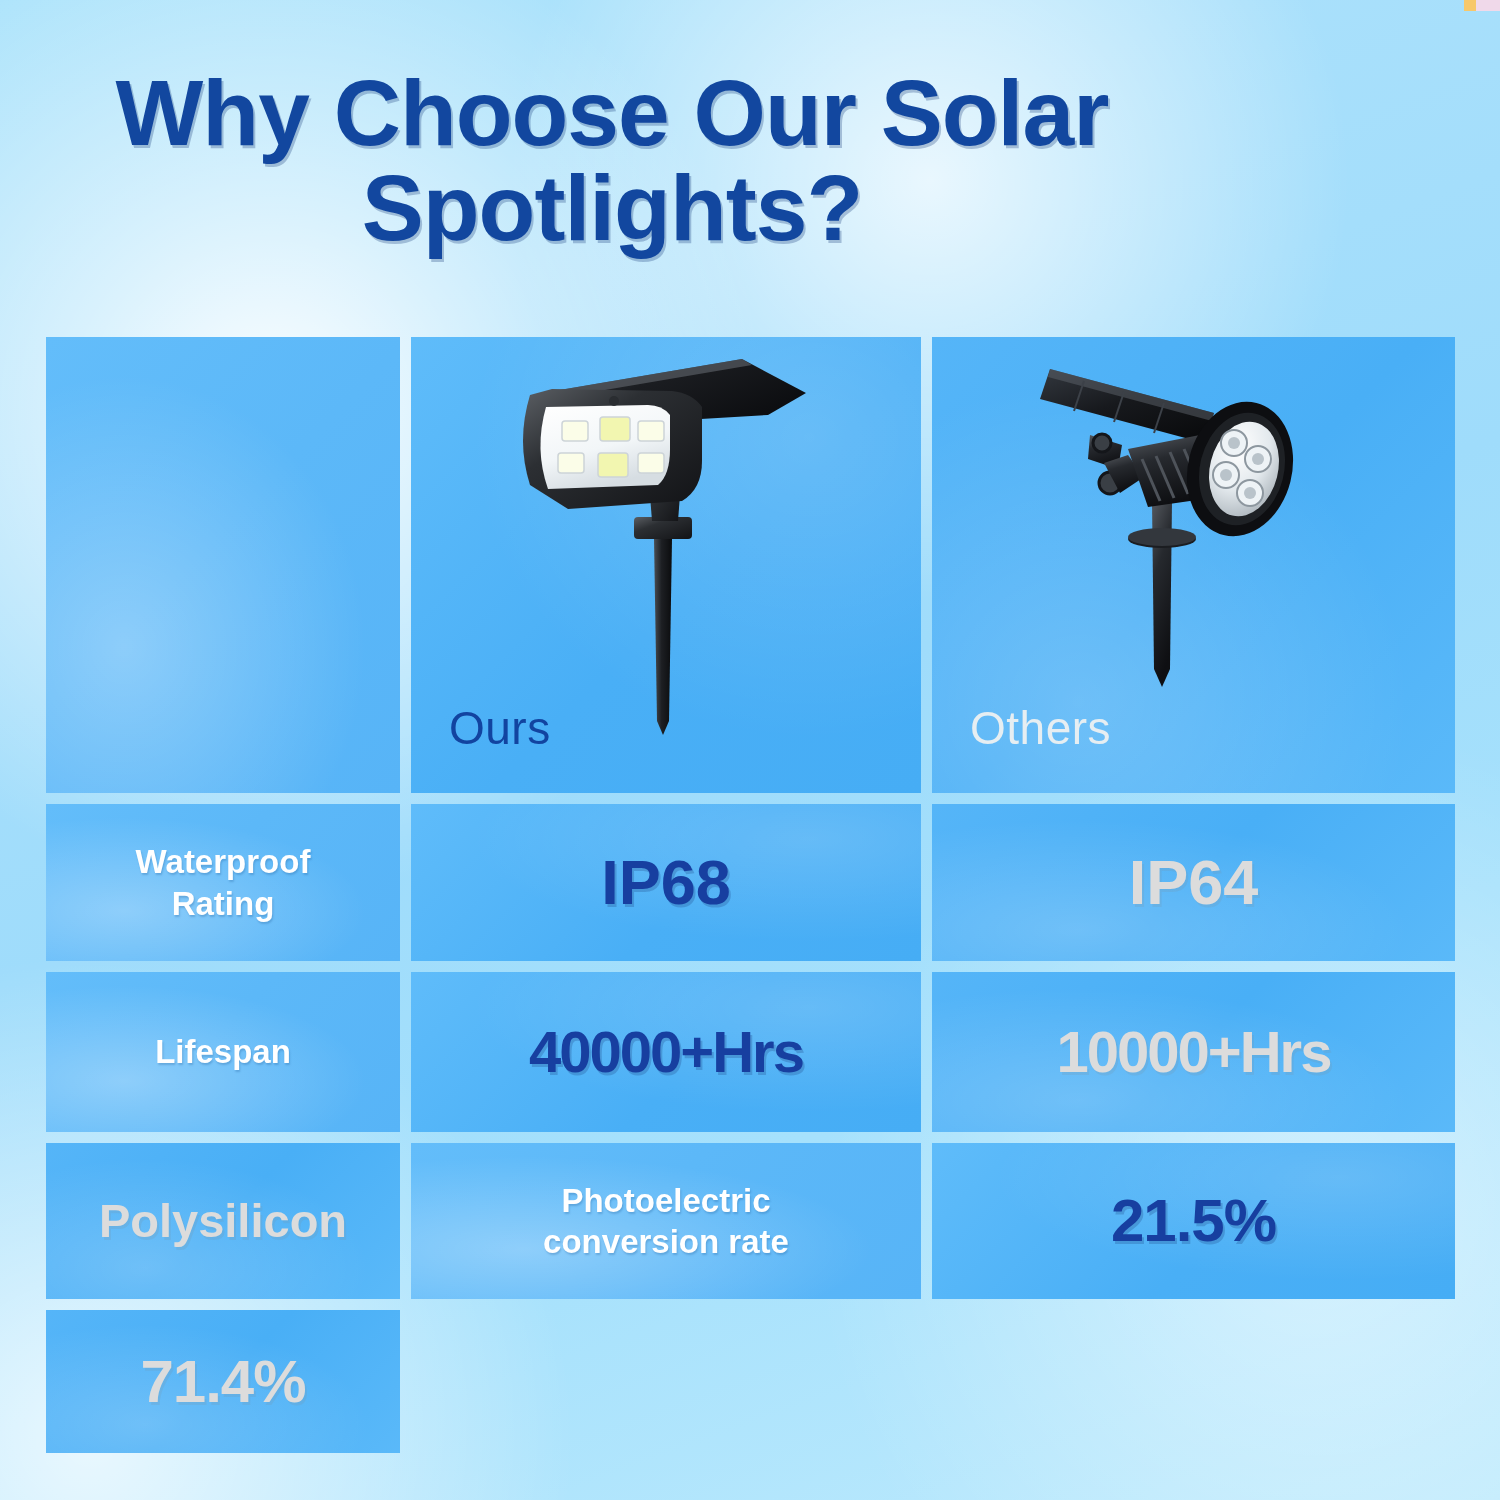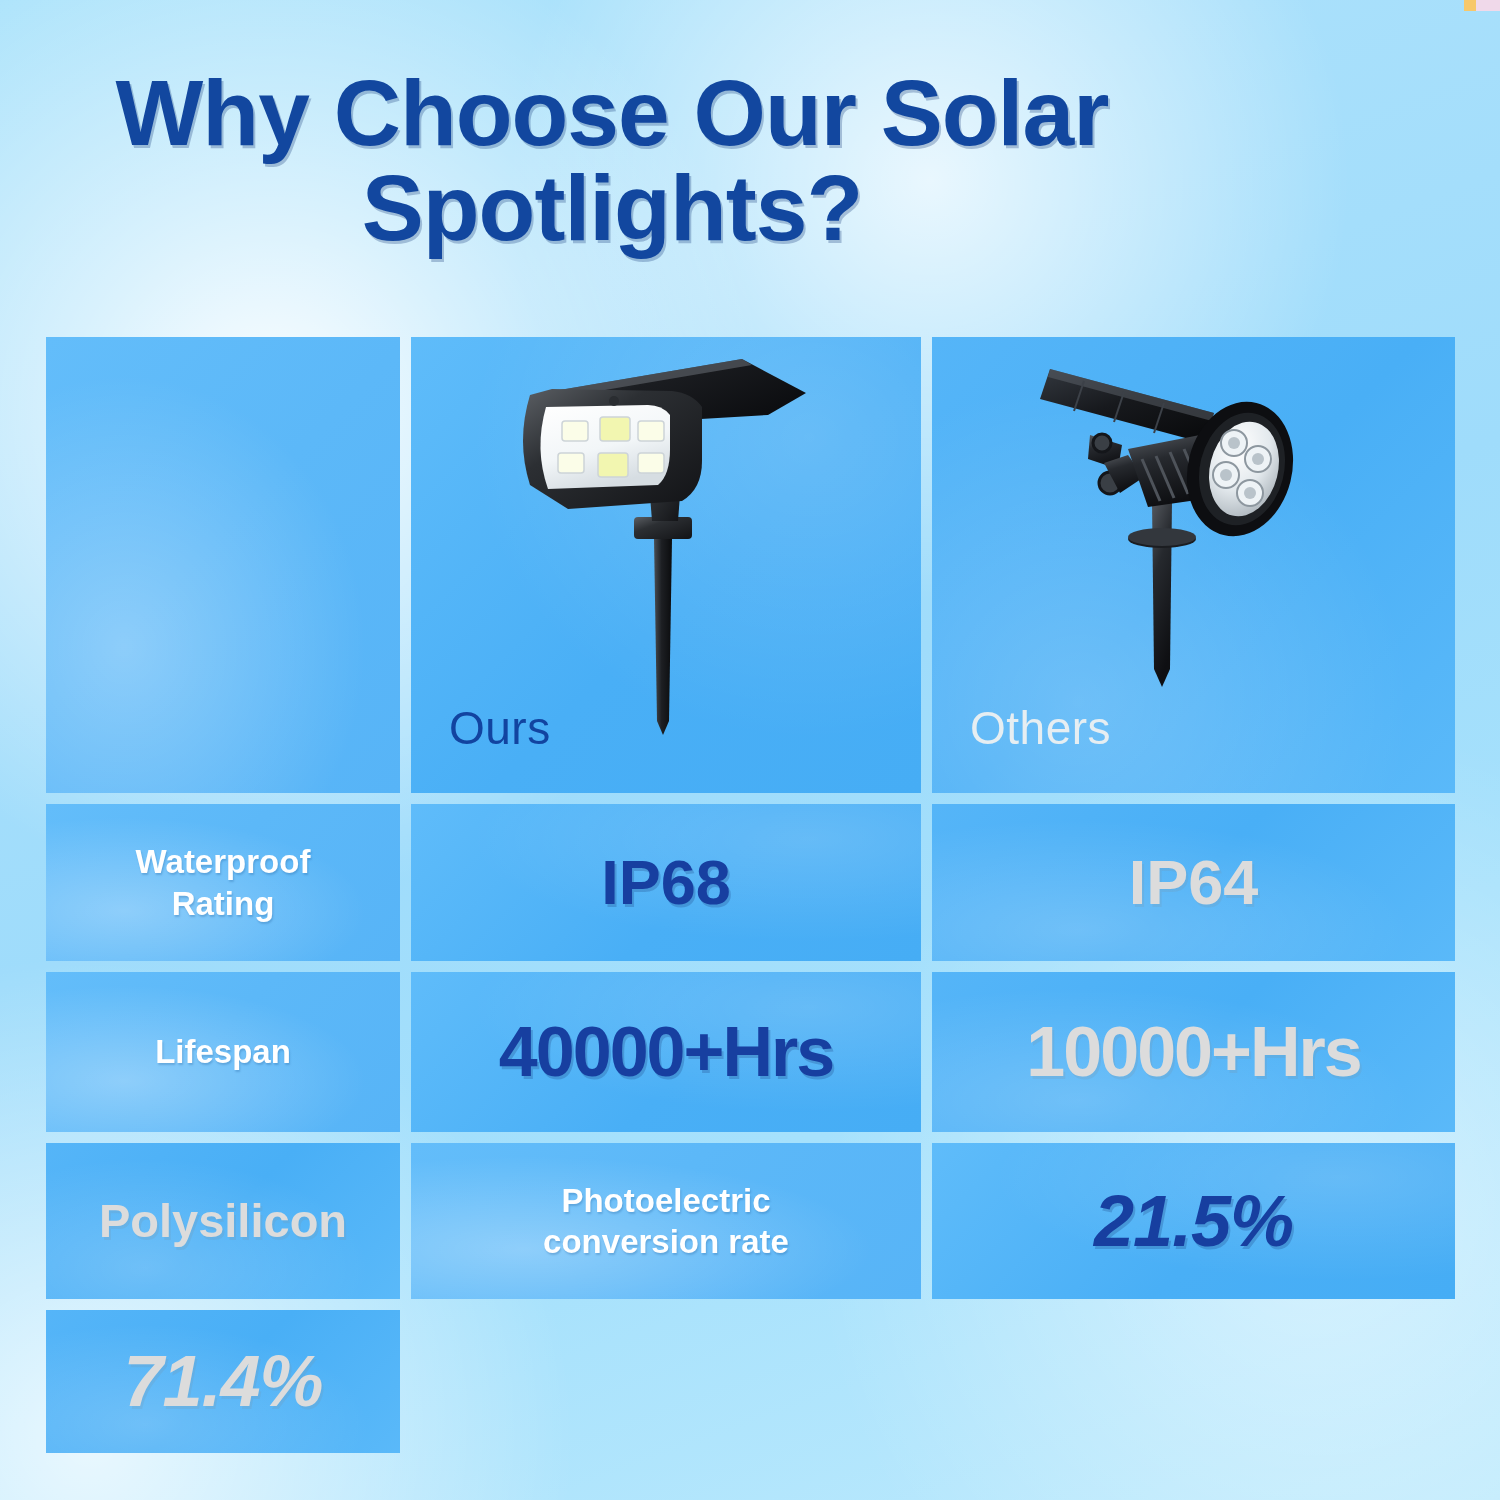--- a/index.html
+++ b/index.html
@@ -111,23 +111,23 @@
 
   .val {
     font-weight:bold;
     line-height:1.12;
     padding:0 16px;
   }
   .val.ours-val   { color:#173fa0; text-shadow:2px 3px 0 rgba(16,45,110,.22); }
   .val.others-val { color:#dcdcdc; text-shadow:2px 3px 0 rgba(120,150,175,.22); }
 
   .v-big    { font-size:63px; }
-  .v-xl     { font-size:70px; letter-spacing:-2px;text-align:right; }
+  .v-xl     { font-size:58px; letter-spacing:-2px;text-align:right; }
   .v-med    { font-size:47px; }
-  .v-pct    { font-size:72px; letter-spacing:-1px;font-style:italic; }
+  .v-pct    { font-size:60px; letter-spacing:-1px; }
 </style>
 </head>
 <body>
 
 <div id="page">
 
   <div id="corner-artifact"></div>
 
   <h1 id="title">
     <span class="ln">Why Choose Our Solar</span>

